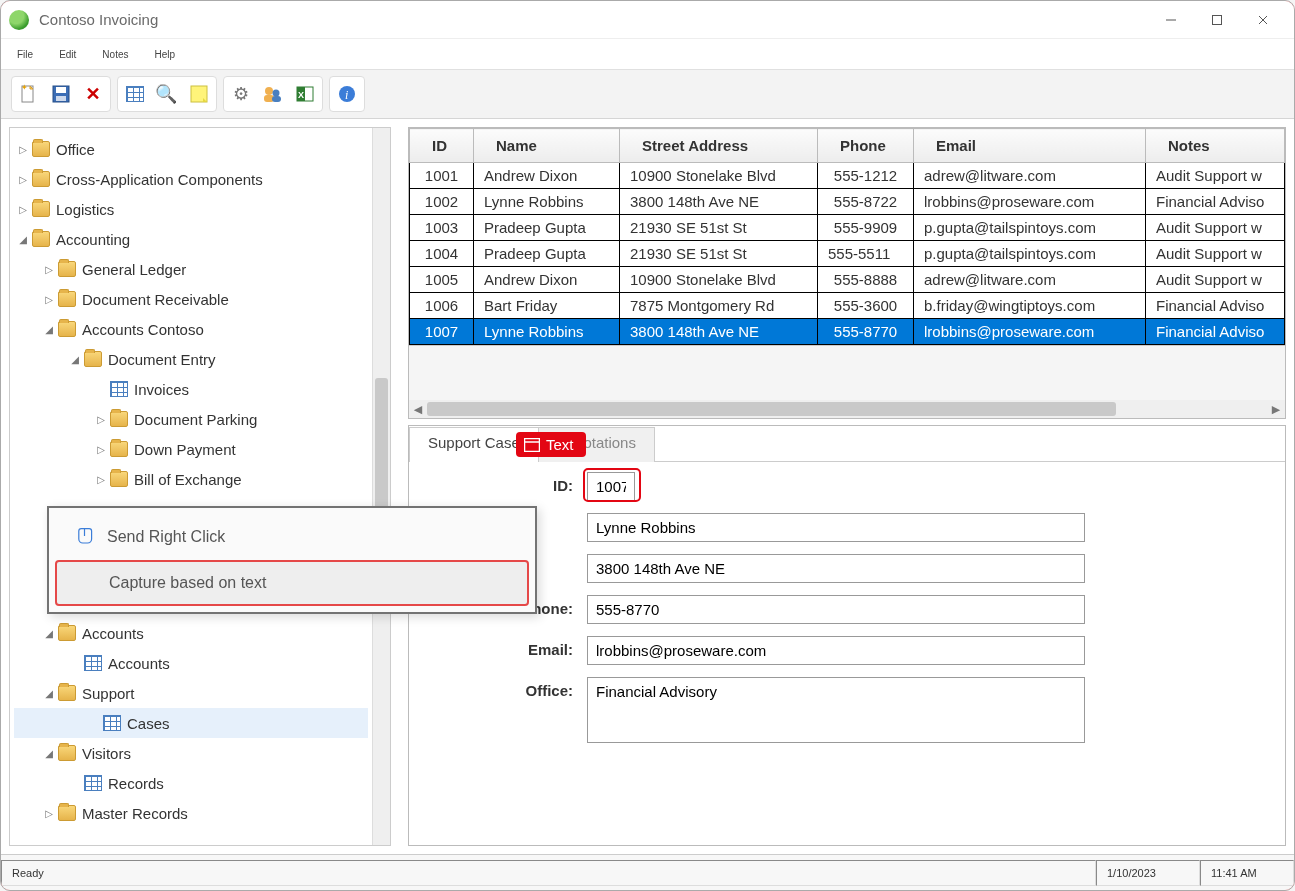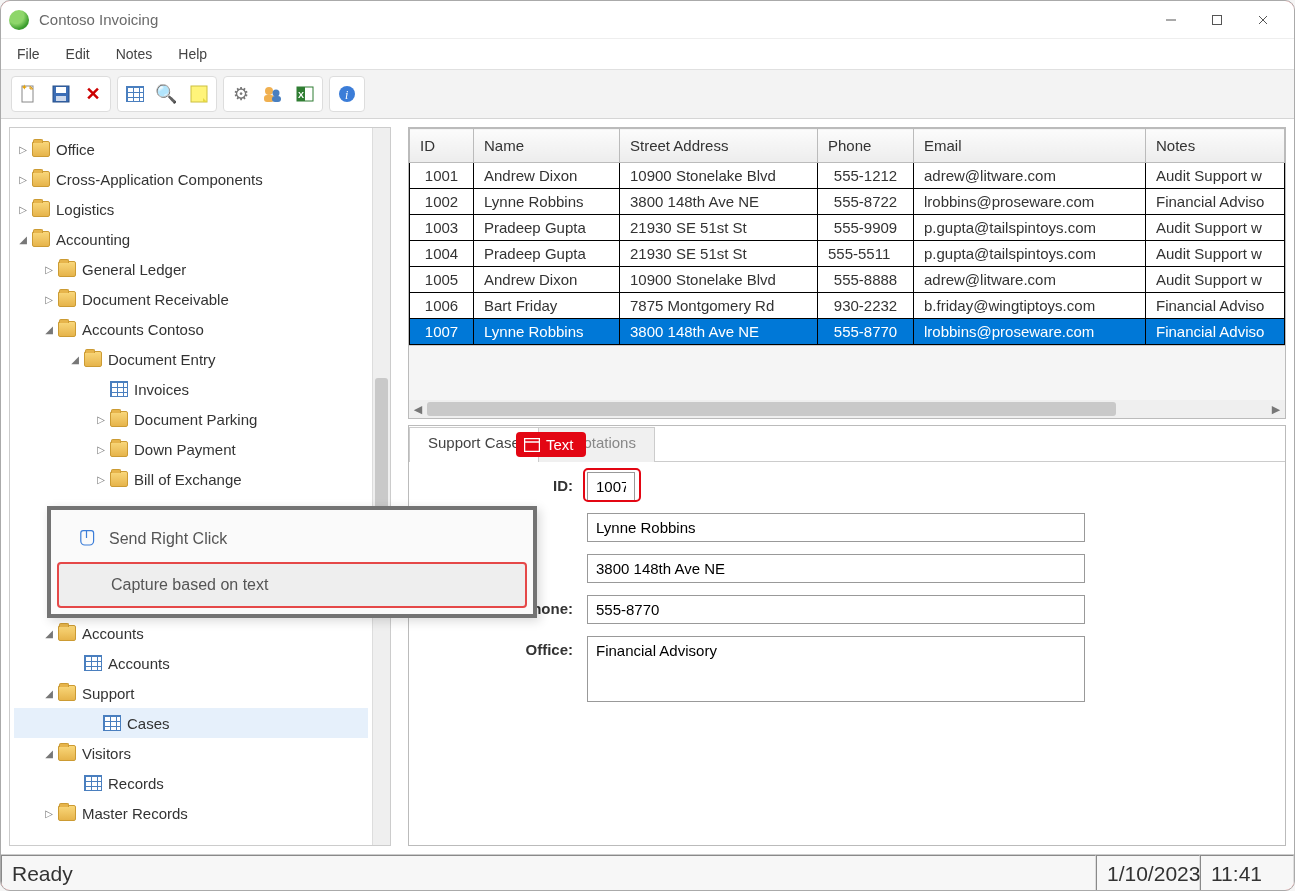--- a/index.html
+++ b/index.html
@@ -44,21 +44,21 @@
     color: #555;
   }
   .winbtn svg { width: 12px; height: 12px; }
   .menubar {
     height: 30px;
     display: flex;
     align-items: center;
     gap: 18px;
     padding: 0 12px;
     background: #fff;
-    font-size: 14px;
+    font-size: 10px;
     color: #444;
   }
   .menubar .menu-item { padding: 2px 4px; }
   .toolbar {
     height: 50px;
     background: #f3f3f3;
     border-top: 1px solid #e0e0e0;
     border-bottom: 1px solid #d5d5d5;
     display: flex;
     align-items: center;
@@ -164,22 +164,22 @@
   .grid-table { flex: 0 0 auto; }
   table.data {
     border-collapse: collapse;
     width: 100%;
     font-size: 15px;
   }
   table.data th {
     background: linear-gradient(#fcfcfc,#ececec);
     border: 1px solid #bbb;
     text-align: left;
-    padding: 6px 10px;
-    font-weight: 400;
+    padding: 6px 22px;
+    font-weight: 700;
     color: #333;
     height: 34px;
   }
   table.data td {
     border: 1px solid #000;
     padding: 3px 10px;
     height: 26px;
     white-space: nowrap;
     overflow: hidden;
   }
@@ -238,36 +238,36 @@
     background:#fff;
     font-family: inherit;
   }
   .form-row .field.small { width:48px; text-align:left; }
   .form-row textarea.field { height: 66px; resize:none; }
   .statusbar {
     height: 36px;
     background: #f7f7f7;
     border-top: 1px solid #ccc;
     display: flex;
-    align-items: flex-start;
-    font-size: 21px;
+    align-items: center;
+    font-size: 11px;
   }
   .statusbar .cell {
     border: 1px inset #ddd;
     padding: 6px 10px;
     display:flex; align-items:center;
   }
   .statusbar .grow { flex:1; }
   .context-menu {
     position: absolute;
     left: 46px;
     top: 505px;
     width: 490px;
     background: #fafafa;
-    border: 4px solid #737373;
+    border: 2px solid #737373;
     box-shadow: 3px 3px 10px rgba(0,0,0,0.15);
     padding: 6px 0;
     z-index: 100;
   }
   .cm-item {
     display:flex; align-items:center;
     height: 46px;
     padding: 0 26px;
     font-size: 16px;
     color:#555;
@@ -566,21 +566,21 @@
                   <td>Andrew Dixon</td>
                   <td>10900 Stonelake Blvd</td>
                   <td style="text-align: center;">555-8888</td>
                   <td>adrew@litware.com</td>
                   <td>Audit Support w</td>
                 </tr>
                 <tr>
                   <td style="text-align: center;">1006</td>
                   <td>Bart Friday</td>
                   <td>7875 Montgomery Rd</td>
-                  <td style="text-align: center;">930-2232</td>
+                  <td style="text-align: center;">555-3600</td>
                   <td>b.friday@wingtiptoys.com</td>
                   <td>Financial Adviso</td>
                 </tr>
                 <tr class="srow">
                   <td style="text-align: center;">1007</td>
                   <td>Lynne Robbins</td>
                   <td>3800 148th Ave NE</td>
                   <td style="text-align: center;">555-8770</td>
                   <td>lrobbins@proseware.com</td>
                   <td>Financial Adviso</td>
@@ -626,20 +626,24 @@
           </div>
           <div class="form-row">
             <label style="visibility:hidden">Street:</label>
             <input class="field" value="3800 148th Ave NE" style="">
           </div>
           <div class="form-row">
             <label>Phone:</label>
             <input class="field" value="555-8770" style="">
           </div>
           <div class="form-row">
+            <label>Email:</label>
+            <input class="field" value="lrobbins@proseware.com" style="">
+          </div>
+          <div class="form-row">
             <label>Office:</label>
             <textarea class="field" style="">Financial Advisory</textarea>
           </div>
         </div>
       </div>
     </div>
 
   </div>
 
   <div class="statusbar">

